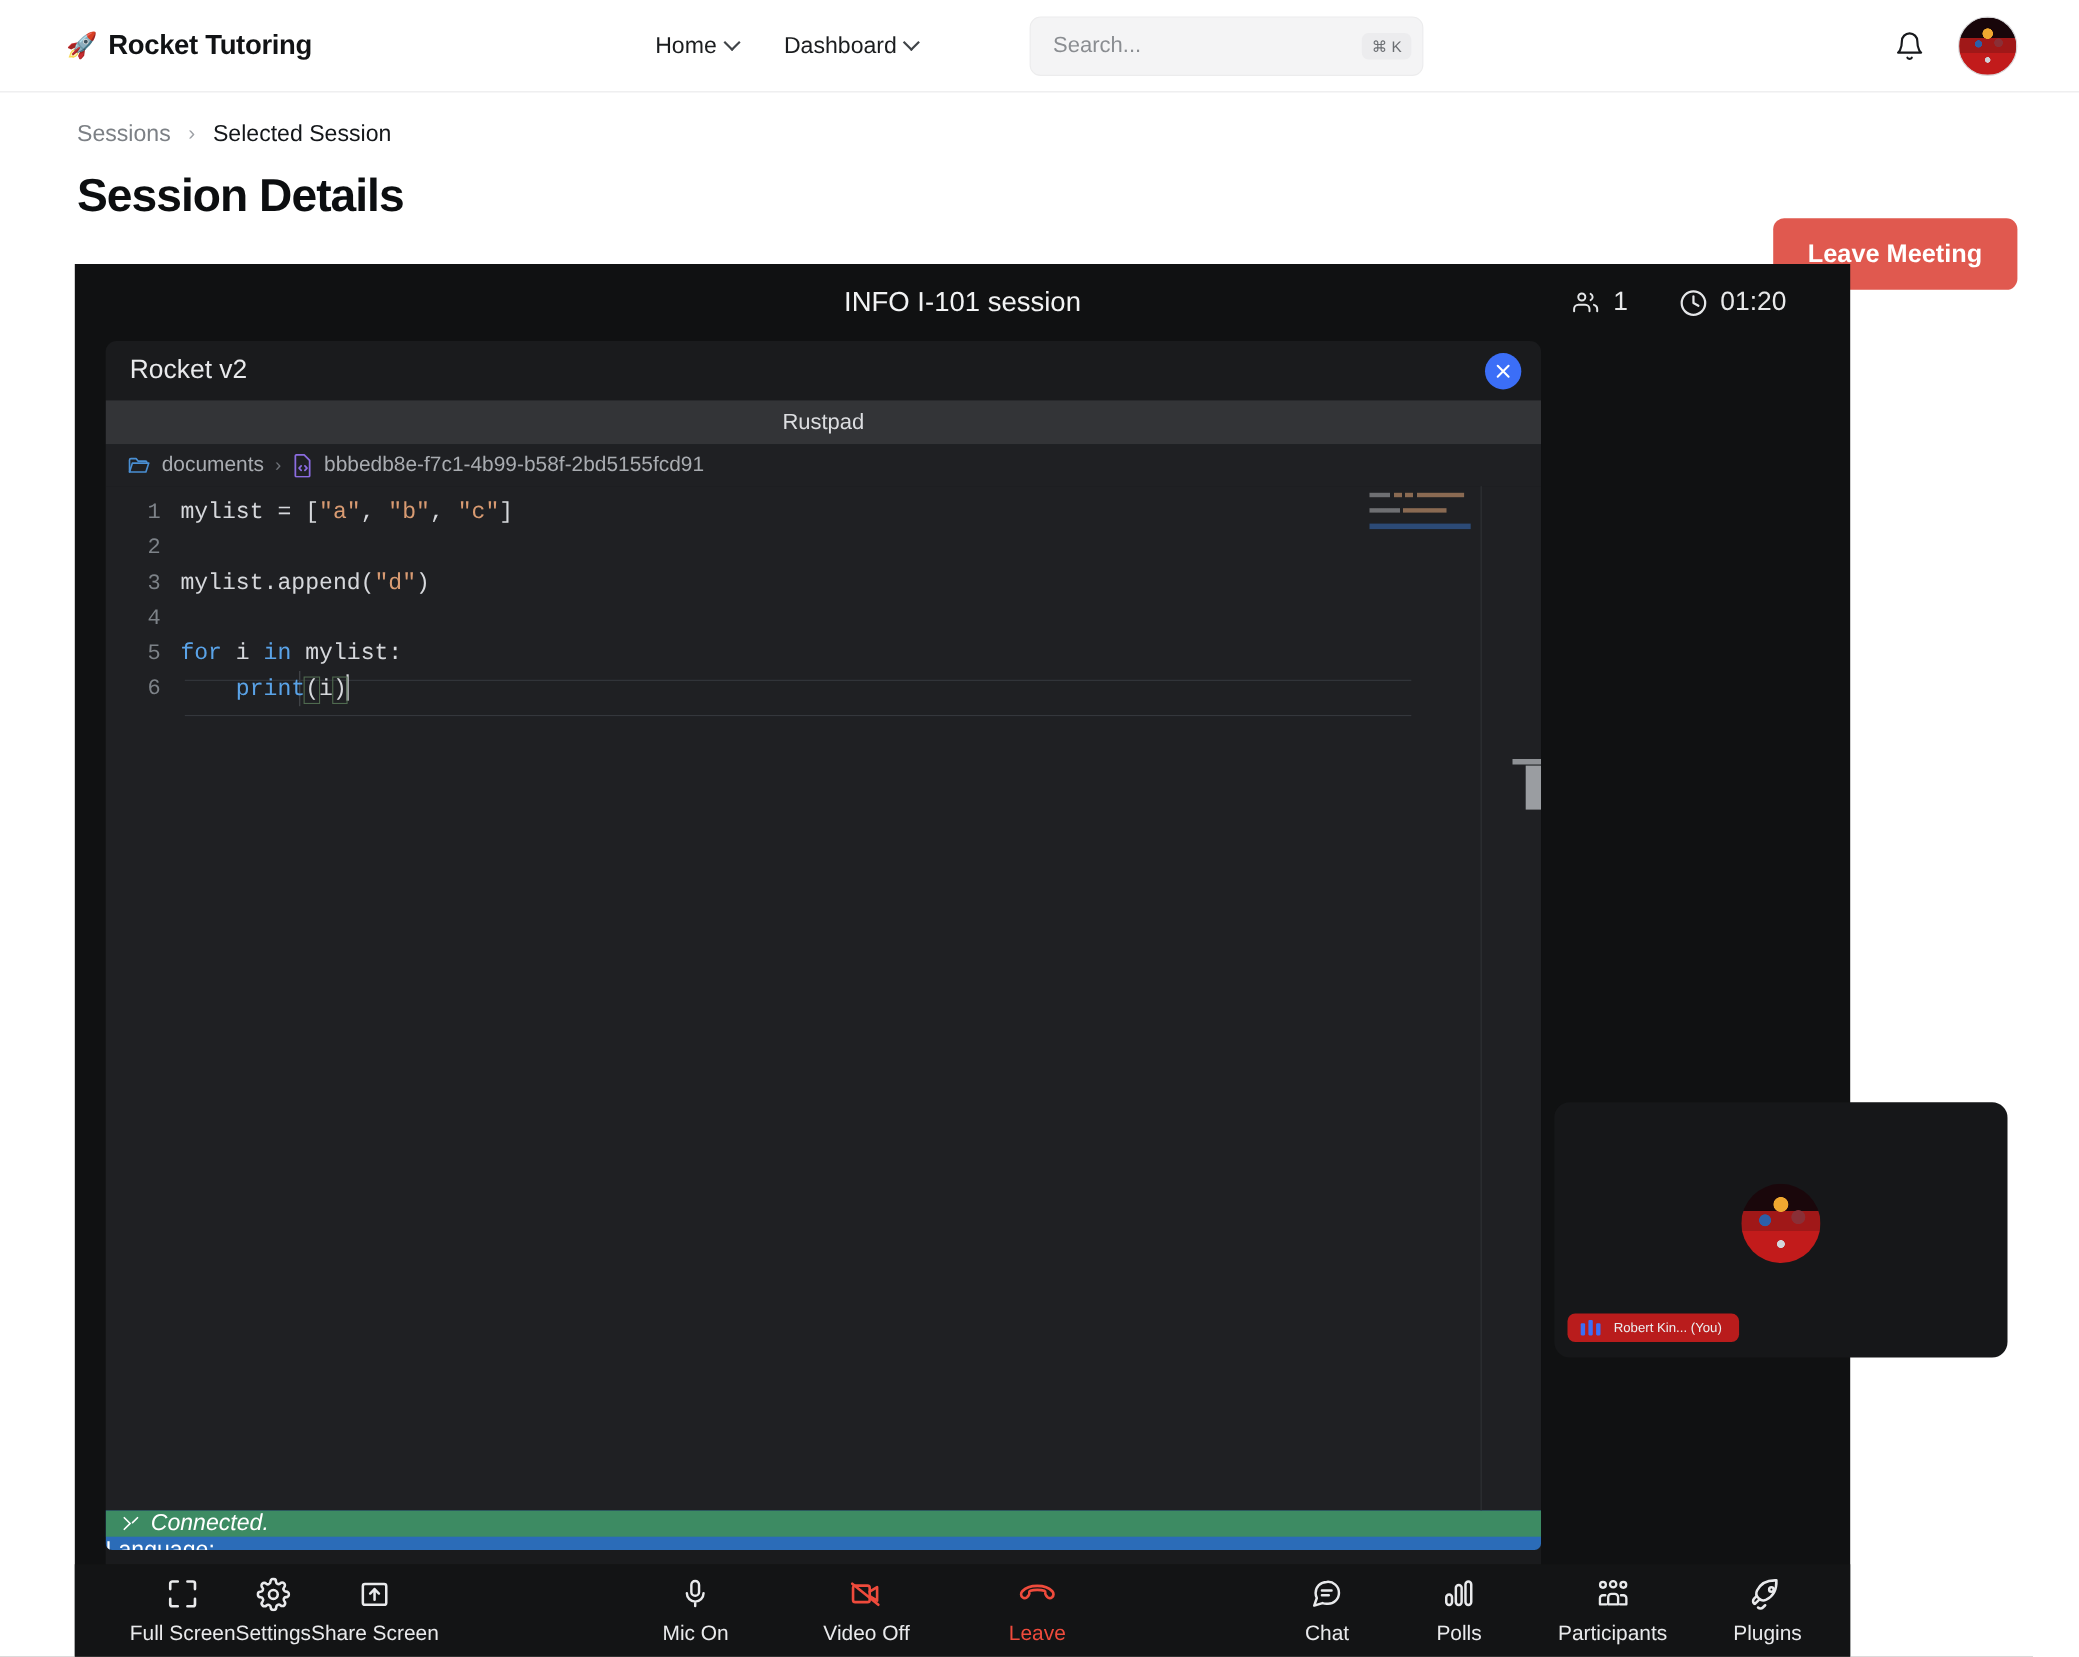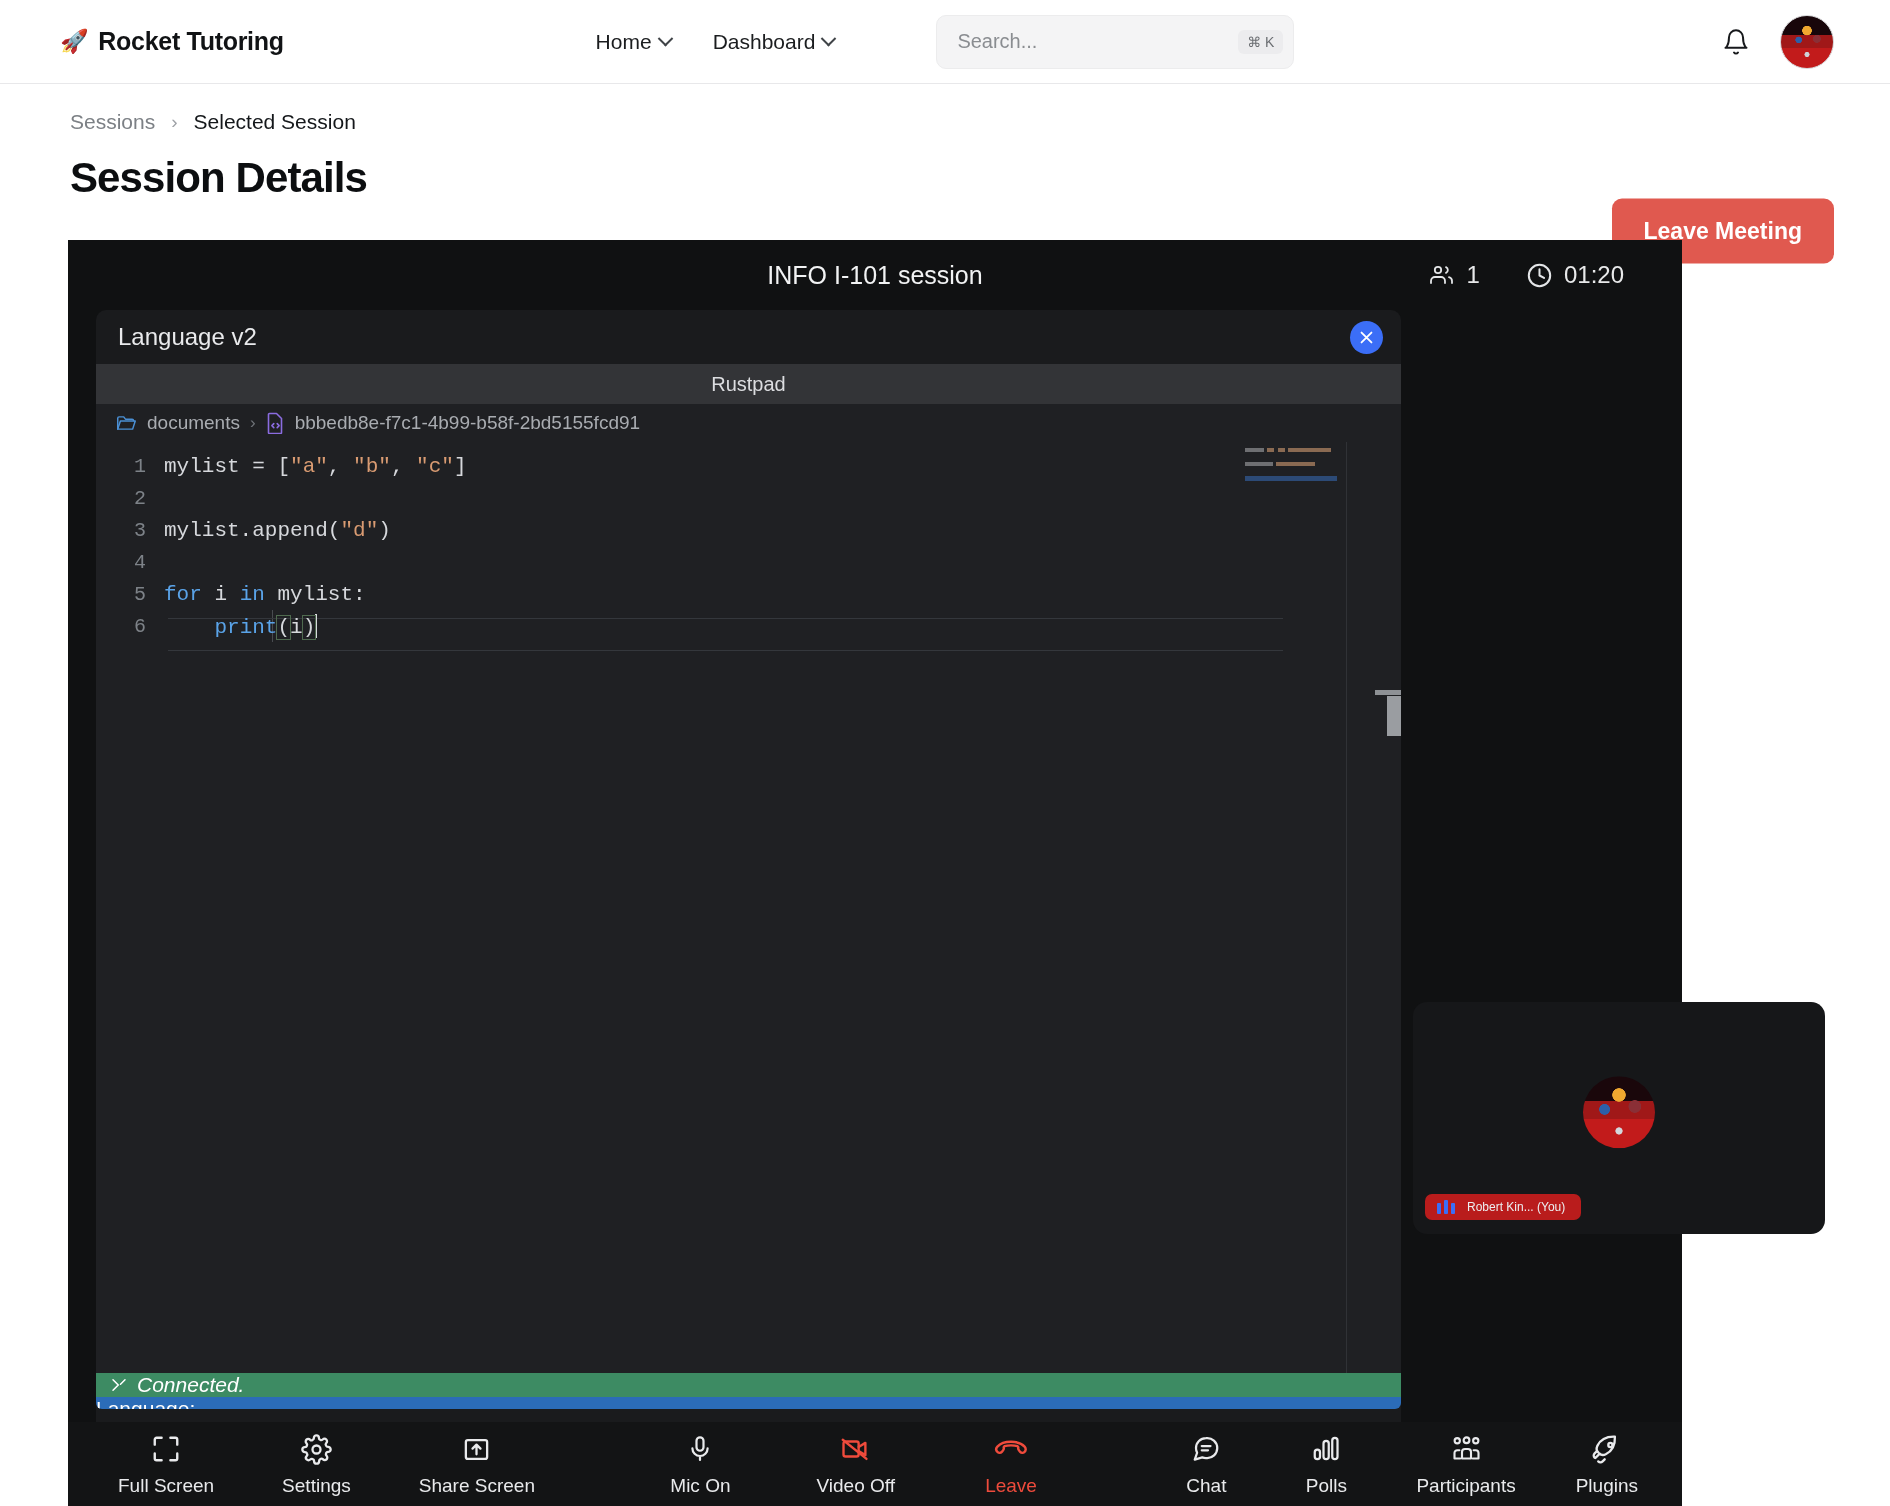--- a/index.html
+++ b/index.html
@@ -244,21 +244,21 @@
   .levels i:nth-child(2) { height: 14px; }
   .levels i:nth-child(3) { height: 11px; }
 
   
   .toolbar {
     position: absolute; left: 0; right: 0; bottom: 0; height: 84px;
     background: #131415;
     display: flex; align-items: flex-start; padding-top: 10px;
   }
   .tb-group { display: flex; }
-  .tb-left { margin-left: 50px; gap: 68px; }
+  .tb-left { margin-left: 50px; }
   .tb-center { margin: 0 auto; gap: 86px; }
   .tb-right { margin-right: 44px; gap: 60px; }
   .tb-btn {
     display: flex; flex-direction: column; align-items: center; gap: 9px;
     cursor: pointer; color: #e9eaec; font-size: 19px;
     min-width: 60px;
   }
   .tb-btn.danger { color: #ef4b3c; }
   .tb-icon { height: 34px; display: flex; align-items: center; justify-content: center; }
   svg { display: block; }
@@ -331,21 +331,21 @@
               <path d="M12 6.5V12l4 2.2"></path>
           </svg>
         </span>
         <span>01:20</span>
       </div>
     </div>
   </div>
 
   <div class="rustpad">
     <div class="rp-titlebar">
-      <span class="rp-title">Language v2</span>
+      <span class="rp-title">Rocket v2</span>
       <button class="rp-close">
         <svg width="17" height="17" viewBox="0 0 24 24" fill="none" stroke="#fff" stroke-width="2.6" stroke-linecap="round">
           <path d="M5 5l14 14M19 5L5 19"></path>
         </svg>
       </button>
     </div>
 
     <div class="rp-tabbar">
       <span class="rp-tab">Rustpad</span>
     </div>

